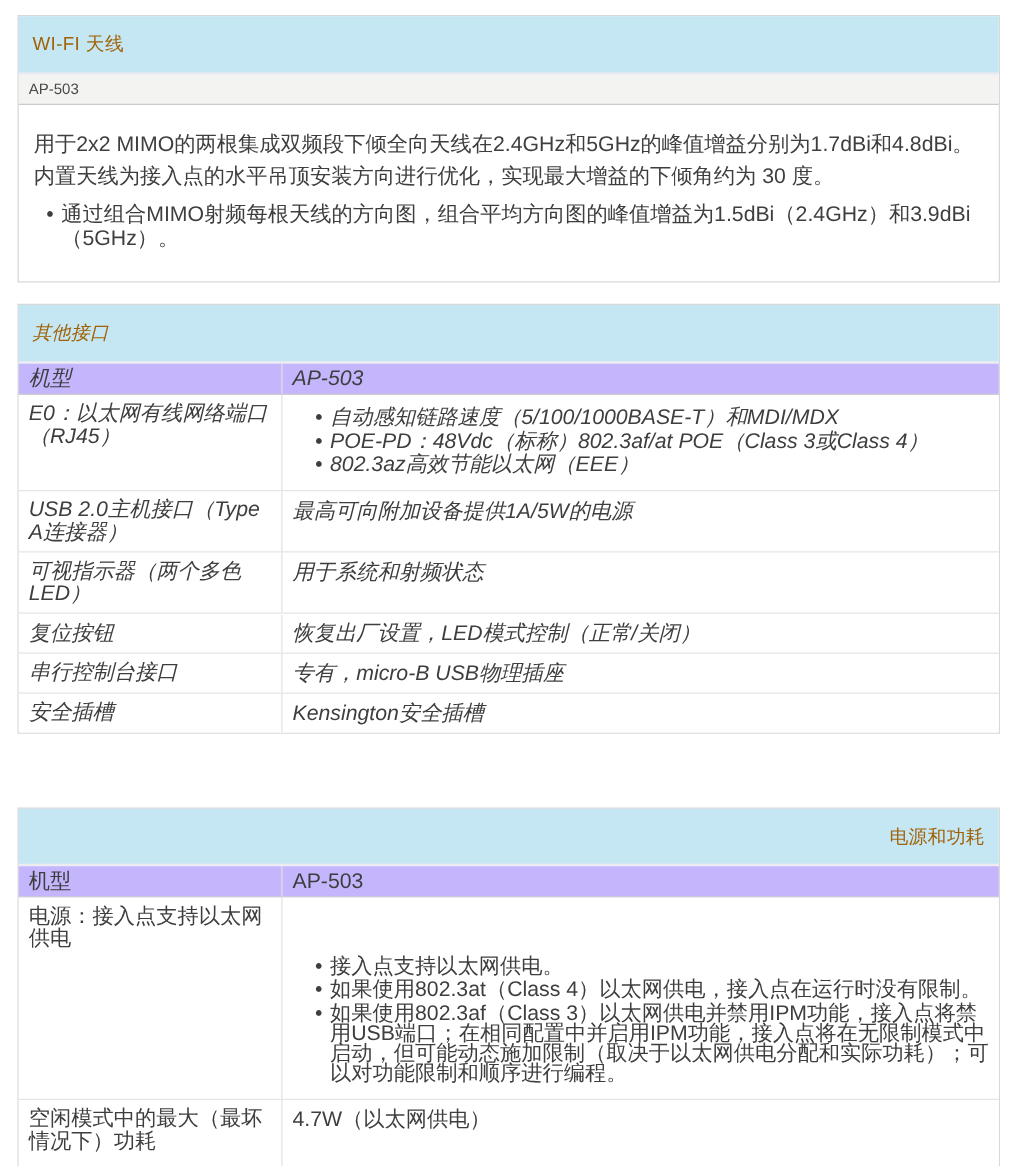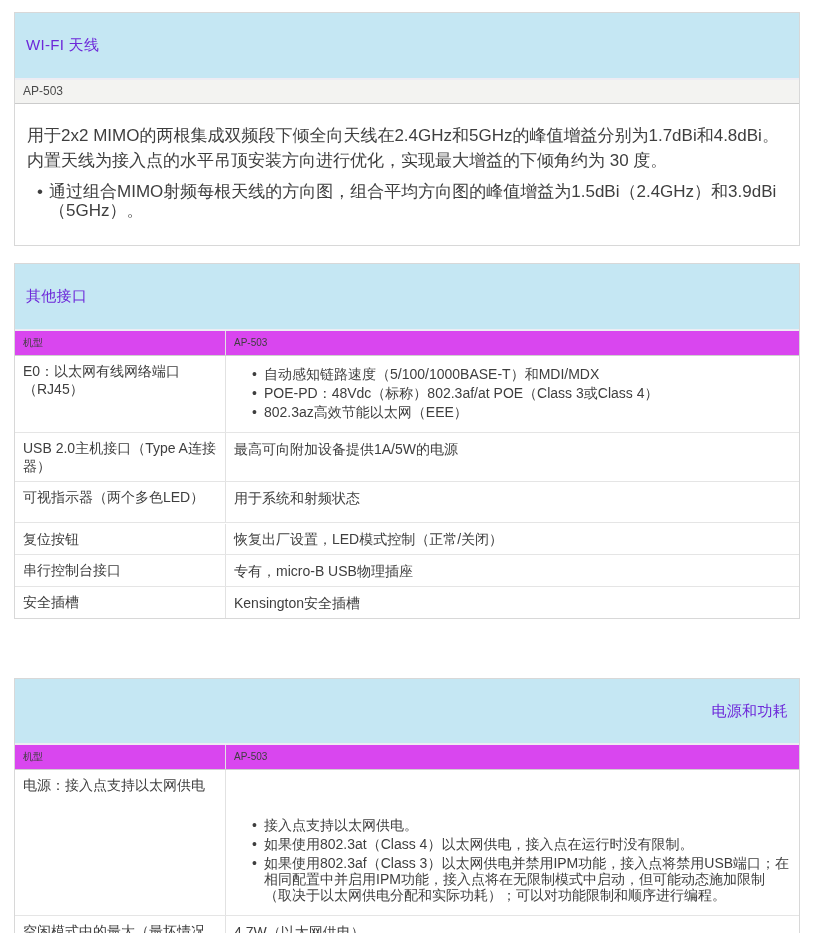--- a/index.html
+++ b/index.html
@@ -17,32 +17,32 @@
     background: #ffffff;
     overflow: hidden;
   }
   .spec-section {
     width: 786px;
     box-sizing: border-box;
     border: 1px solid #d8d8d8;
     background: #ffffff;
   }
   .sec-1 { margin-top: 0; }
-  .sec-2 { margin-top: 17px; }
+  .sec-2 { margin-top: 17px; font-style: italic; }
   .sec-3 { margin-top: 59px; }
 
   .sec-header {
     background: #c5e7f3;
     border-bottom: 2px solid #edecf3;
     height: 33px;
     display: flex;
     align-items: center;
-    padding: 16px 11px;
+    padding: 6px 11px;
     font-size: 15px;
-    color: #6d28d9;
+    color: #a16207;
     letter-spacing: 0.3px;
   }
   .sec-3 .sec-header { height: 32px; justify-content: flex-end; }
 
   .subrow {
     background: #f3f3f1;
     border-bottom: 1px solid #cbcbcb;
     padding: 4px 8px;
     font-size: 12px;
     color: #4a4a4a;
@@ -55,29 +55,29 @@
     font-size: 17px;
   }
   .sec1-body p {
     margin: 6px 0 0 0;
     line-height: 25px;
   }
 
   
   .thead {
     display: flex;
-    background: #d946ef;
+    background: #c4b5fd;
     border-bottom: 1px solid #cfcfcf;
-    font-size: 10px;
+    font-size: 17px;
   }
   .thead .cell { padding: 4px 8px; line-height: 16px; }
 
   .trow {
     display: flex;
-    font-size: 14px;
+    font-size: 17px;
     background: #ffffff;
   }
   .trow + .trow { border-top: 1px solid #e5e5e5; }
 
   .cell { box-sizing: border-box; }
   .cell-label {
     width: 211px;
     flex: 0 0 211px;
     border-right: 1px solid #e2e2e2;
     padding: 6px 8px;

